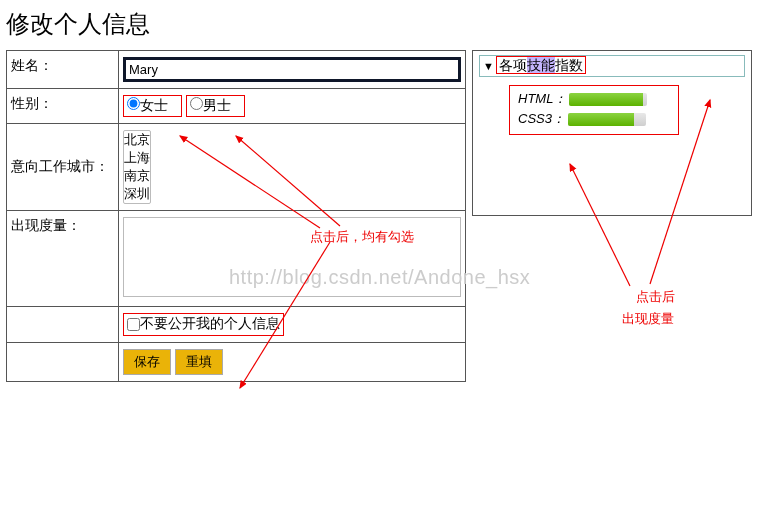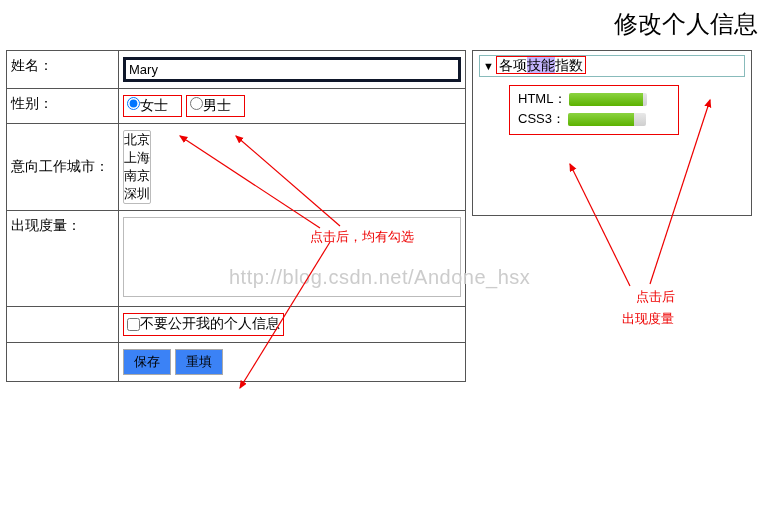--- a/index.html
+++ b/index.html
@@ -1,40 +1,40 @@
 <!DOCTYPE html>
 <html><head>
   <meta charset="utf-8">
   <style>
     * { box-sizing: border-box; margin: 0; padding: 0; }
     body { font-family: "SimSun", "Microsoft YaHei", Arial, sans-serif; font-size: 14px; background: #fff; width: 758px; height: 519px; position: relative; overflow: hidden; }
-    h1 { font-size: 24px; font-weight: normal; margin: 8px 0 10px 0; font-family: "SimSun", serif; text-align: right; }
+    h1 { font-size: 24px; font-weight: normal; margin: 8px 0 10px 6px; font-family: "SimSun", serif; }
     .container { display: flex; gap: 6px; padding: 0 6px; }
     .left { flex: 0 0 460px; }
     .right { flex: 1; }
     table.form { border-collapse: collapse; width: 100%; border: 1px solid #555; }
     table.form td { border: 1px solid #555; padding: 6px 4px; vertical-align: top; }
     table.form td.label { width: 112px; }
     input[type=text] { width: 100%; padding: 2px 3px; border: 3px solid #0f172a; font-family: inherit; font-size: 13px; }
     select.single { width: 100%; border: 1px solid #999; font-family: inherit; background: #fff; font-size: 13px; }
     select.multi { border: 1px solid #bbb; font-family: inherit; font-size: 13px; background: #fff; }
     textarea { width: 100%; height: 80px; border: 1px solid #bbb; resize: none; font-family: inherit; background: #fff; }
-    button { padding: 3px 10px; font-family: inherit; font-size: 13px; background: #3b82f6; border: 1px solid #aaa; cursor: pointer; text-align: right; }
+    button { padding: 3px 10px; font-family: inherit; font-size: 13px; background: #eab308; border: 1px solid #aaa; cursor: pointer; text-align: right; }
     .radio-wrap { display: inline-flex; align-items: flex-start; margin-right: 10px; }
     .checkbox-wrap { display: inline-flex; align-items: center; }
     .red-box { border: 1px solid #e00; padding: 1px 3px; display: inline-block; }
     .sidepanel { border: 1px solid #555; padding: 4px 6px 80px 6px; }
     details { width: 100%; }
     summary { cursor: pointer; list-style: none; display: flex; align-items: center; gap: 2px; border: 1px solid #8bb; background: #fff; padding: 1px 3px; }
     summary::-webkit-details-marker { display: none; }
     .tri { font-size: 11px; }
     .hl { background: #c4b5fd; }
     .summary-text { border: 1px solid #e00; padding: 0 2px; }
     .skills-box { border: 1px solid #e00; margin: 8px 0 0 30px; padding: 4px 8px; width: 170px; }
-    .skill-row { display: flex; align-items: center; gap: 3px; margin-bottom: 2px; font-size: 13px; }
+    .skill-row { display: flex; align-items: center; gap: 3px; margin-bottom: 2px; font-size: 13px; font-style: italic; }
     .meter { width: 78px; height: 13px; background: linear-gradient(to bottom, #e8e8e8, #cfcfcf); border-radius: 2px; position: relative; overflow: hidden; }
     .meter-fill { height: 100%; background: linear-gradient(to bottom, #8bd341, #5cb200); }
     .annot { color: #e00; position: absolute; font-size: 13px; }
     .watermark { position: absolute; color: #ccc; font-family: Arial, sans-serif; font-size: 20px; left: 220px; top: 266px; letter-spacing: 0.5px; margin-left: 9px; }
     svg.arrow { position: absolute; pointer-events: none; }
   </style>
 </head>
 <body>
 
 <h1>修改个人信息</h1>

